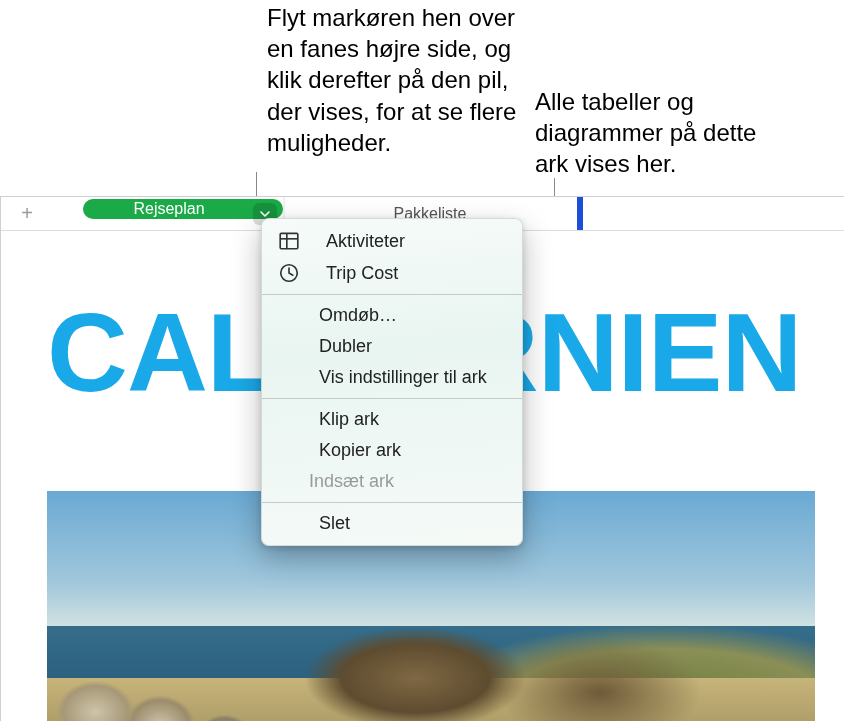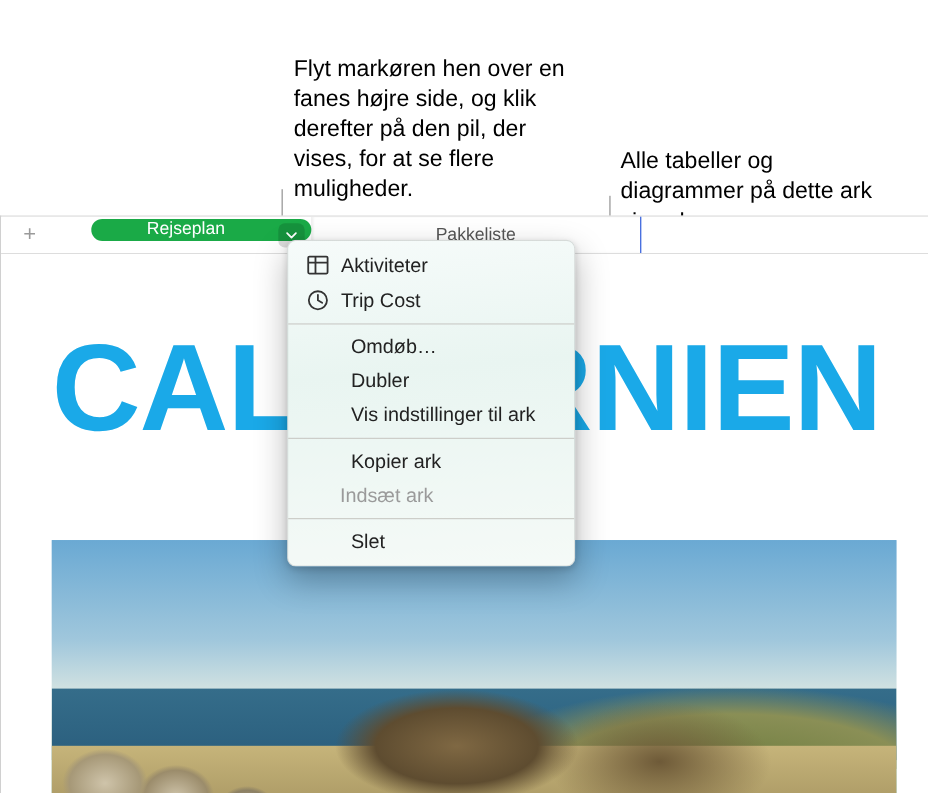--- a/index.html
+++ b/index.html
@@ -8,28 +8,27 @@
     height: 721px;
     background: #fff;
     font-family: -apple-system, "Helvetica Neue", Arial, sans-serif;
     position: relative;
     overflow: hidden;
   }
 
   
   .callout {
     position: absolute;
-    font-size: 21px;
+    font-size: 24px;
     line-height: 1.3;
     color: #000;
     white-space: pre-line;
-    margin-top: 47px;
   }
   .callout-left   { left: 267px; top: 2px; width: 260px; }
-  .callout-right  { left: 564px; top: 86px; width: 250px; }
+  .callout-right  { left: 535px; top: 86px; width: 250px; }
 
   .callout-line {
     position: absolute;
     background: #888;
   }
   
   .cl-left-v { left: 256px; top: 172px; width: 1px; height: 44px; }
   
   .cl-right-v { left: 554px; top: 178px; width: 1px; height: 86px; }
   .cl-right-h { left: 530px; top: 264px; width: 25px; height: 1px; }
@@ -101,21 +100,21 @@
     width: 24px;
     height: 22px;
     border-radius: 6px;
     background: rgba(0,0,0,0.14);
     display: flex;
     align-items: center;
     justify-content: center;
   }
   .tab-chevron svg { width: 12px; height: 12px; }
   .tab2 { width: 250px; }
-  .tab3 { width: 300px; border-right: 1px solid #1d4ed8; box-shadow: 2px 0 2px rgba(0,0,0,0.06) inset; }
+  .tab3 { width: 300px; border-right: 6px solid #1d4ed8; box-shadow: 2px 0 2px rgba(0,0,0,0.06) inset; }
 
   
   .canvas {
     position: relative;
     width: 100%;
     height: calc(100% - 34px);
     background: #fff;
     overflow: hidden;
   }
   .big-title {
@@ -182,21 +181,21 @@
     border: 1px solid rgba(0,0,0,0.12);
     border-radius: 8px;
     box-shadow: 0 12px 30px rgba(0,0,0,0.28), 0 2px 6px rgba(0,0,0,0.15);
     padding: 6px 0;
     font-size: 18px;
     color: #222;
   }
   .menu-item {
     display: flex;
     align-items: flex-end;
-    gap: 10px;
+    gap: 26px;
     padding: 5px 18px 5px 16px;
     cursor: pointer;
   }
   .menu-item .micon { width: 22px; height: 22px; display:flex; align-items:center; justify-content:center; color:#444; }
   .menu-item.no-icon { padding-left: 20px; margin-left: 37px; }
   .menu-item.disabled { color: #9a9a9a; cursor: default; padding-left: 10px; }
   .menu-sep {
     height: 1px;
     background: #c9c9c5;
     margin: 5px 0;
@@ -281,20 +280,23 @@
   <div class="menu-item no-icon">
     <span>Dubler</span>
   </div>
   <div class="menu-item no-icon">
     <span>Vis indstillinger til ark</span>
   </div>
 
   <div class="menu-sep"></div>
 
   <div class="menu-item no-icon">
+    <span>Klip ark</span>
+  </div>
+  <div class="menu-item no-icon">
     <span>Kopier ark</span>
   </div>
   <div class="menu-item no-icon disabled">
     <span>Indsæt ark</span>
   </div>
 
   <div class="menu-sep"></div>
 
   <div class="menu-item no-icon">
     <span>Slet</span>

